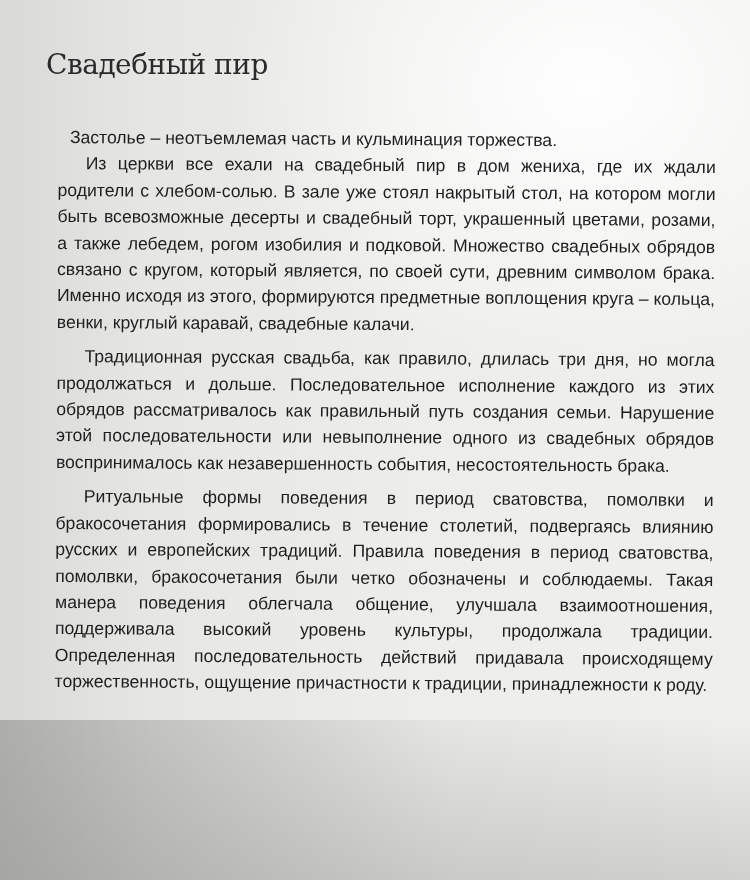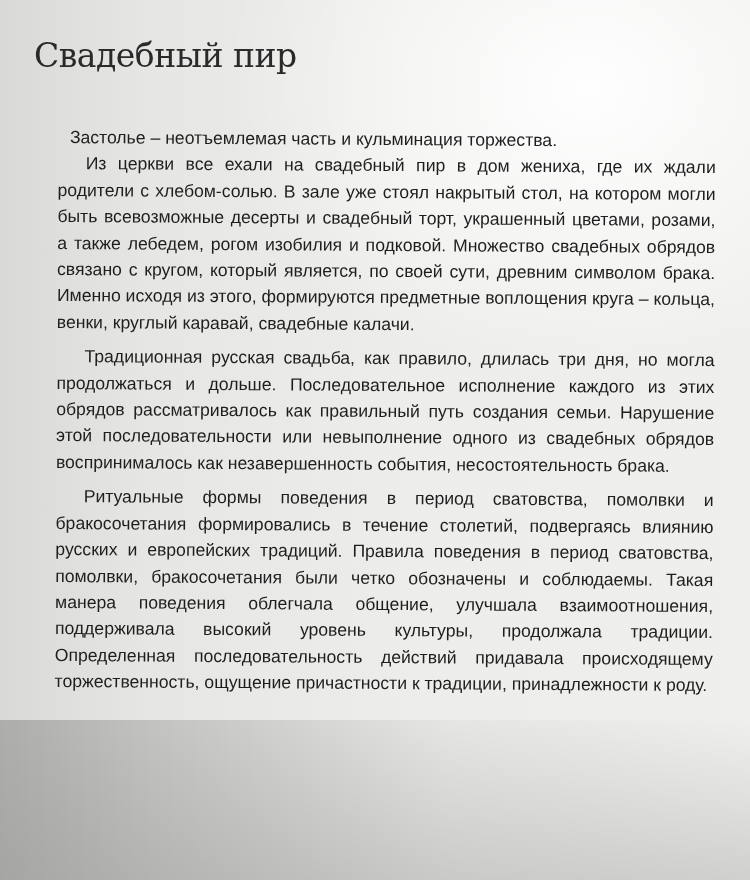--- a/index.html
+++ b/index.html
@@ -13,22 +13,22 @@
   }
   .shade-bottom {
     position: absolute; left: 0; right: 0; bottom: 0; height: 160px;
     background: linear-gradient(180deg, rgba(160,160,158,0) 0%, rgba(150,150,148,0.35) 100%),
                 linear-gradient(90deg, rgba(120,120,118,0.45) 0%, rgba(160,160,158,0.1) 60%, rgba(255,255,255,0) 100%);
     pointer-events: none;
   }
   .title {
     position: absolute; left: 34px; top: 36px;
     font-family: "DejaVu Serif", "Liberation Serif", serif;
-    font-size: 33px; font-weight: normal; color: #2a2a2a;
-    letter-spacing: -0.5px; margin: 0;
+    font-size: 28px; font-weight: normal; color: #2a2a2a;
+    letter-spacing: -0.5px; margin: 12px;
   }
   .body-text {
     position: absolute; left: 58px; top: 124px; width: 658px;
     font-size: 17.6px; line-height: 26.4px; color: #1e1e1e;
     transform: rotate(0.35deg); transform-origin: left top;
   }
   .body-text p { margin: 0; text-align: justify; text-align-last: left; }
   .p-lead { text-indent: 12px; }
   .p-indent { text-indent: 28px; }
   .p2 { margin-top: 0; }

